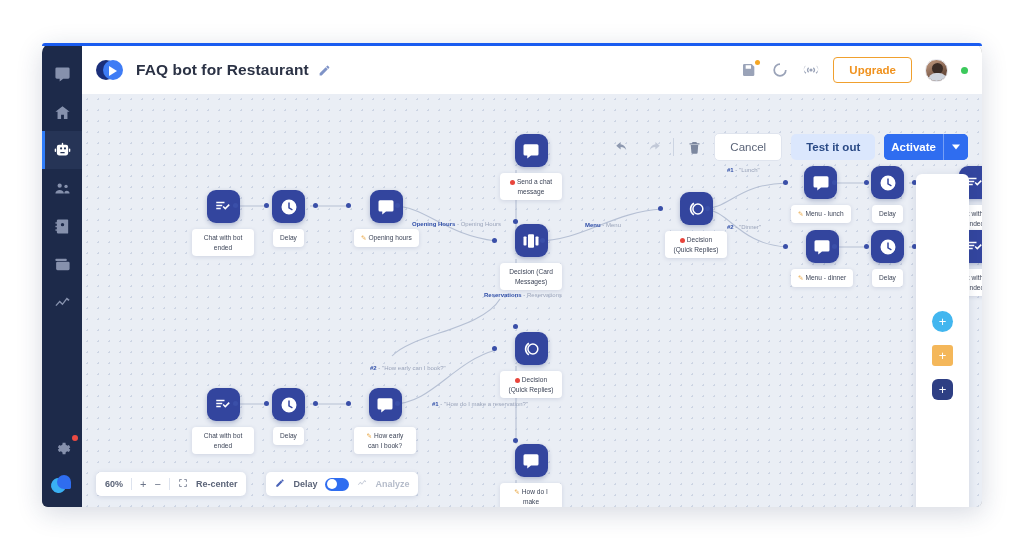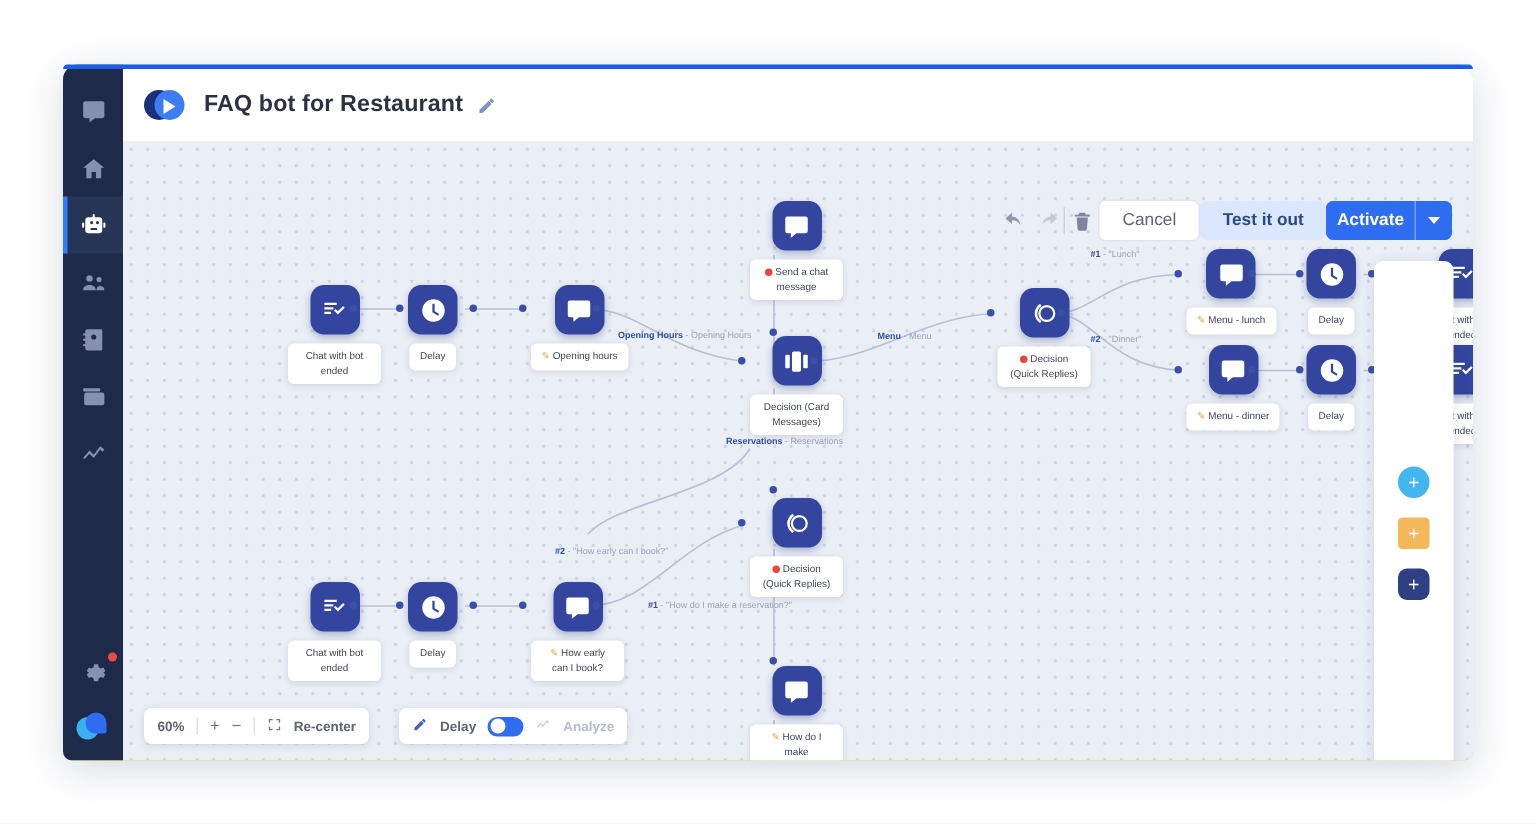--- a/index.html
+++ b/index.html
@@ -5,21 +5,21 @@
   * { box-sizing: border-box; margin:0; padding:0; }
   html,body { width:1024px; height:549px; overflow:hidden; }
   body {
     font-family: "Liberation Sans", sans-serif;
     background:#ffffff;
     position:relative;
   }
   
   #app-window{
     position:absolute; left:42px; top:43px; width:940px; height:464px;
-    background:#bef264; border-radius:10px 10px 6px 6px; overflow:hidden;
+    background:#a3a3a3; border-radius:10px 10px 6px 6px; overflow:hidden;
     box-shadow:0 6px 26px rgba(30,45,90,.18);
   }
   #top-accent{position:absolute;left:42px;top:43px;width:940px;height:3px;background:#1a5cf0;border-radius:6px 6px 0 0;z-index:40;}
 
   
   #sidebar{
     position:absolute; left:0; top:0; width:40px; height:464px;
     background:#1d2a4a; display:flex; flex-direction:column; align-items:center;
     padding-top:12px; z-index:20;
   }
@@ -64,21 +64,21 @@
   #canvas{
     position:absolute; left:40px; top:51px; right:0; bottom:0;
     background-color:#eaeef5;
     background-image:radial-gradient(#cdd5e4 1px, transparent 1px);
     background-size:11px 11px;
     overflow:hidden;
   }
   #edges{position:absolute;left:0;top:0;width:900px;height:413px;}
 
   
-  #flow-toolbar{position:absolute;right:14px;top:39px;display:flex;align-items:center;z-index:12;justify-content:space-between;}
+  #flow-toolbar{position:absolute;right:14px;top:39px;display:flex;align-items:center;gap:9px;z-index:12;justify-content:space-between;}
   .tb-icon{width:22px;height:22px;display:flex;align-items:center;justify-content:center;cursor:pointer;}
   .tb-icon svg{width:15px;height:15px;fill:#8e99b0;}
   .tb-sep{width:1px;height:18px;background:#ccd4e2;}
   .tb-btn{font-family:"Liberation Sans",sans-serif;font-size:11.5px;border-radius:5px;cursor:pointer;border:none;padding:7px 15px;font-weight:500;}
   #cancel-btn{background:#fff;color:#5b6478;border:1px solid #dfe4ee;}
   #test-btn{background:#dbe7fd;color:#2a4a86;font-weight:600;}
   #activate-group{display:flex;background:#2f6df0;border-radius:5px;overflow:hidden;}
   #activate-btn{background:#2f6df0;color:#fff;font-weight:700;padding:7px 7px;border:none;font-size:11.5px;cursor:pointer;font-family:"Liberation Sans",sans-serif;}
   #activate-caret{background:#2f6df0;color:#fff;padding:7px 8px;border-left:1px solid #矢;border-left:1px solid rgba(255,255,255,.35);display:flex;align-items:center;cursor:pointer;}
   #activate-caret svg{width:8px;height:8px;fill:#fff;}
@@ -196,20 +196,45 @@
         <span class="c-mid"></span>
         <span class="tri"></span>
     </div>
     <div id="bot-title">FAQ bot for Restaurant</div>
     <div id="edit-pencil">
       <svg viewBox="0 0 24 24">
           <path d="M3 17.2V21h3.8L18 9.8 14.2 6zM20.7 7.1a1 1 0 000-1.4l-2.4-2.4a1 1 0 00-1.4 0L15 5.2 18.8 9z"></path>
         </svg>
     </div>
 
+    <div id="header-right">
+      <div class="hdr-icon">
+        <svg viewBox="0 0 24 24">
+            <path d="M5 3h11l4 4v12a2 2 0 01-2 2H5a2 2 0 01-2-2V5a2 2 0 012-2zm2 2v5h8V5zm-1 9h12v5H6z"></path>
+          </svg>
+        <span class="o-dot"></span>
+      </div>
+      <div class="hdr-icon">
+        <svg viewBox="0 0 24 24">
+            <path d="M12 2a10 10 0 1010 10h-2.6A7.4 7.4 0 1112 4.6z"></path>
+          </svg>
+      </div>
+      <div class="hdr-icon">
+        <svg viewBox="0 0 24 24">
+            <circle cx="12" cy="12" r="2.4"></circle>
+            <path d="M7.8 7.8a6 6 0 000 8.4l1.4-1.4a4 4 0 010-5.6zm8.4 0l-1.4 1.4a4 4 0 010 5.6l1.4 1.4a6 6 0 000-8.4zM5 5L3.6 6.4a8 8 0 000 11.2L5 16.2a6 6 0 010-11.2zM19 5a6 6 0 010 11.2l1.4 1.4a8 8 0 000-11.2z"></path>
+          </svg>
+      </div>
+      <button id="upgrade-btn">Upgrade</button>
+      <div id="avatar">
+        <span class="face"></span>
+          <span class="body"></span>
+      </div>
+      <span id="status-dot"></span>
+    </div>
   </header>
 
   <div id="canvas">
 
     <div id="flow-toolbar">
       <div class="tb-icon">
         <svg viewBox="0 0 24 24">
             <path d="M9 7V3L2 9l7 6v-4c4.2 0 7 1.6 9 5-.8-4.8-3.8-9-9-9z"></path>
           </svg>
       </div>

